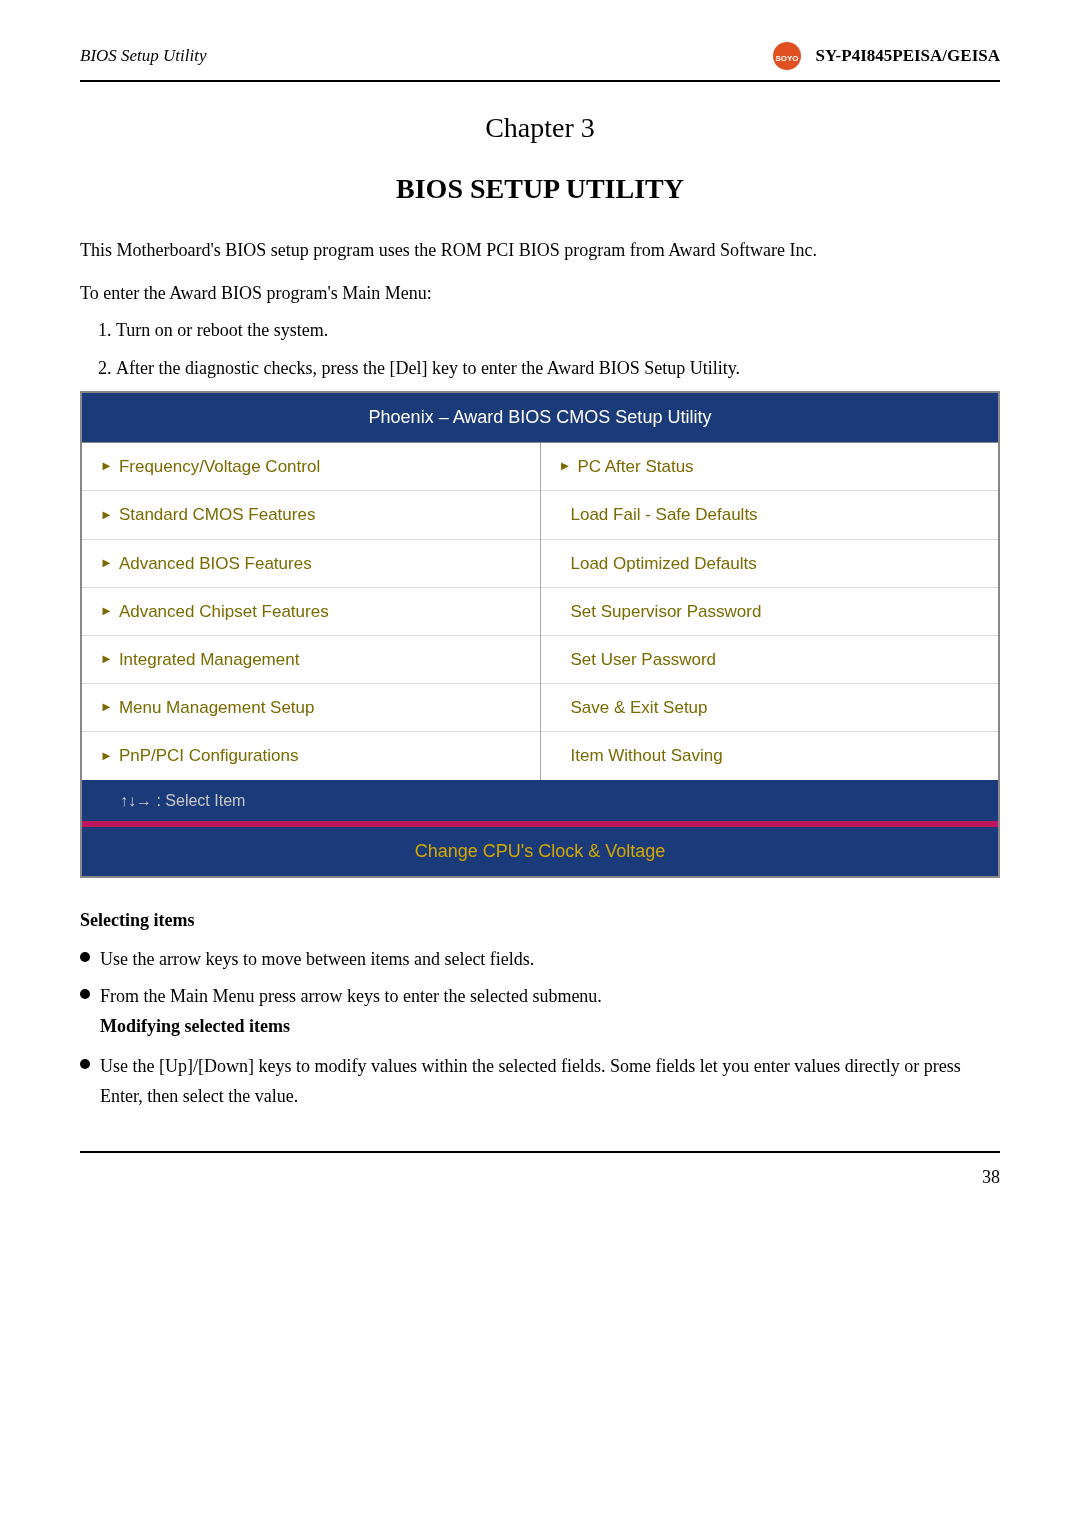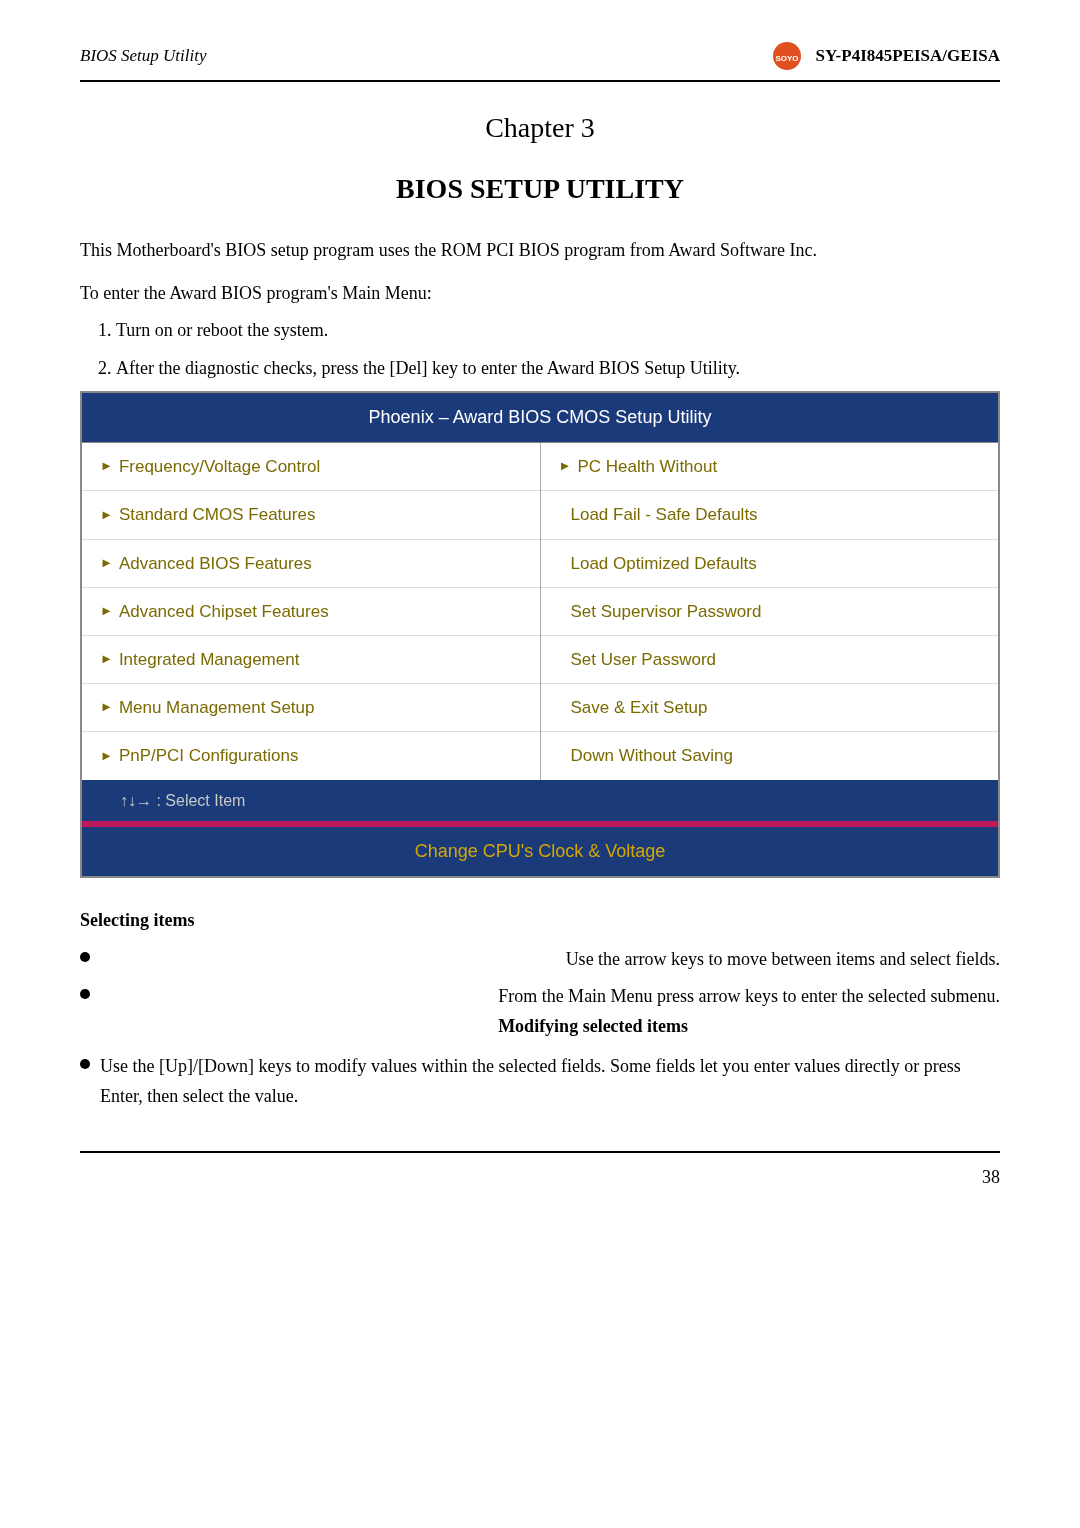--- a/index.html
+++ b/index.html
@@ -152,21 +152,20 @@
       list-style: none;
       margin-bottom: 10px;
     }
     .bullet-list li {
       display: flex;
       align-items: flex-start;
       gap: 10px;
       font-size: 18px;
       line-height: 1.65;
       margin-bottom: 8px;
-      justify-content: space-between;
     }
     .bullet-dot {
       width: 10px;
       height: 10px;
       border-radius: 50%;
       background: #000;
       margin-top: 7px;
       flex-shrink: 0;
     }
     .page-footer {
@@ -235,39 +234,39 @@
       </div>
       <div class="bios-item">
         <span class="bios-arrow">►</span>
         <span>PnP/PCI Configurations</span>
       </div>
     </div>
 
     <div class="bios-col">
       <div class="bios-item">
         <span class="bios-arrow">►</span>
-        <span>PC Health Without</span>
+        <span>PC After Status</span>
       </div>
       <div class="bios-item no-arrow">
         <span>Load Fail - Safe Defaults</span>
       </div>
       <div class="bios-item no-arrow">
         <span>Load Optimized Defaults</span>
       </div>
       <div class="bios-item no-arrow">
         <span>Set Supervisor Password</span>
       </div>
       <div class="bios-item no-arrow">
         <span>Set User Password</span>
       </div>
       <div class="bios-item no-arrow">
         <span>Save &amp; Exit Setup</span>
       </div>
       <div class="bios-item no-arrow">
-        <span>Down Without Saving</span>
+        <span>Item Without Saving</span>
       </div>
     </div>
   </div>
 
   <div class="bios-footer">
     <div class="bios-footer-right">
       <span>↑↓→  :  Select Item</span>
     </div>
   </div>
 

